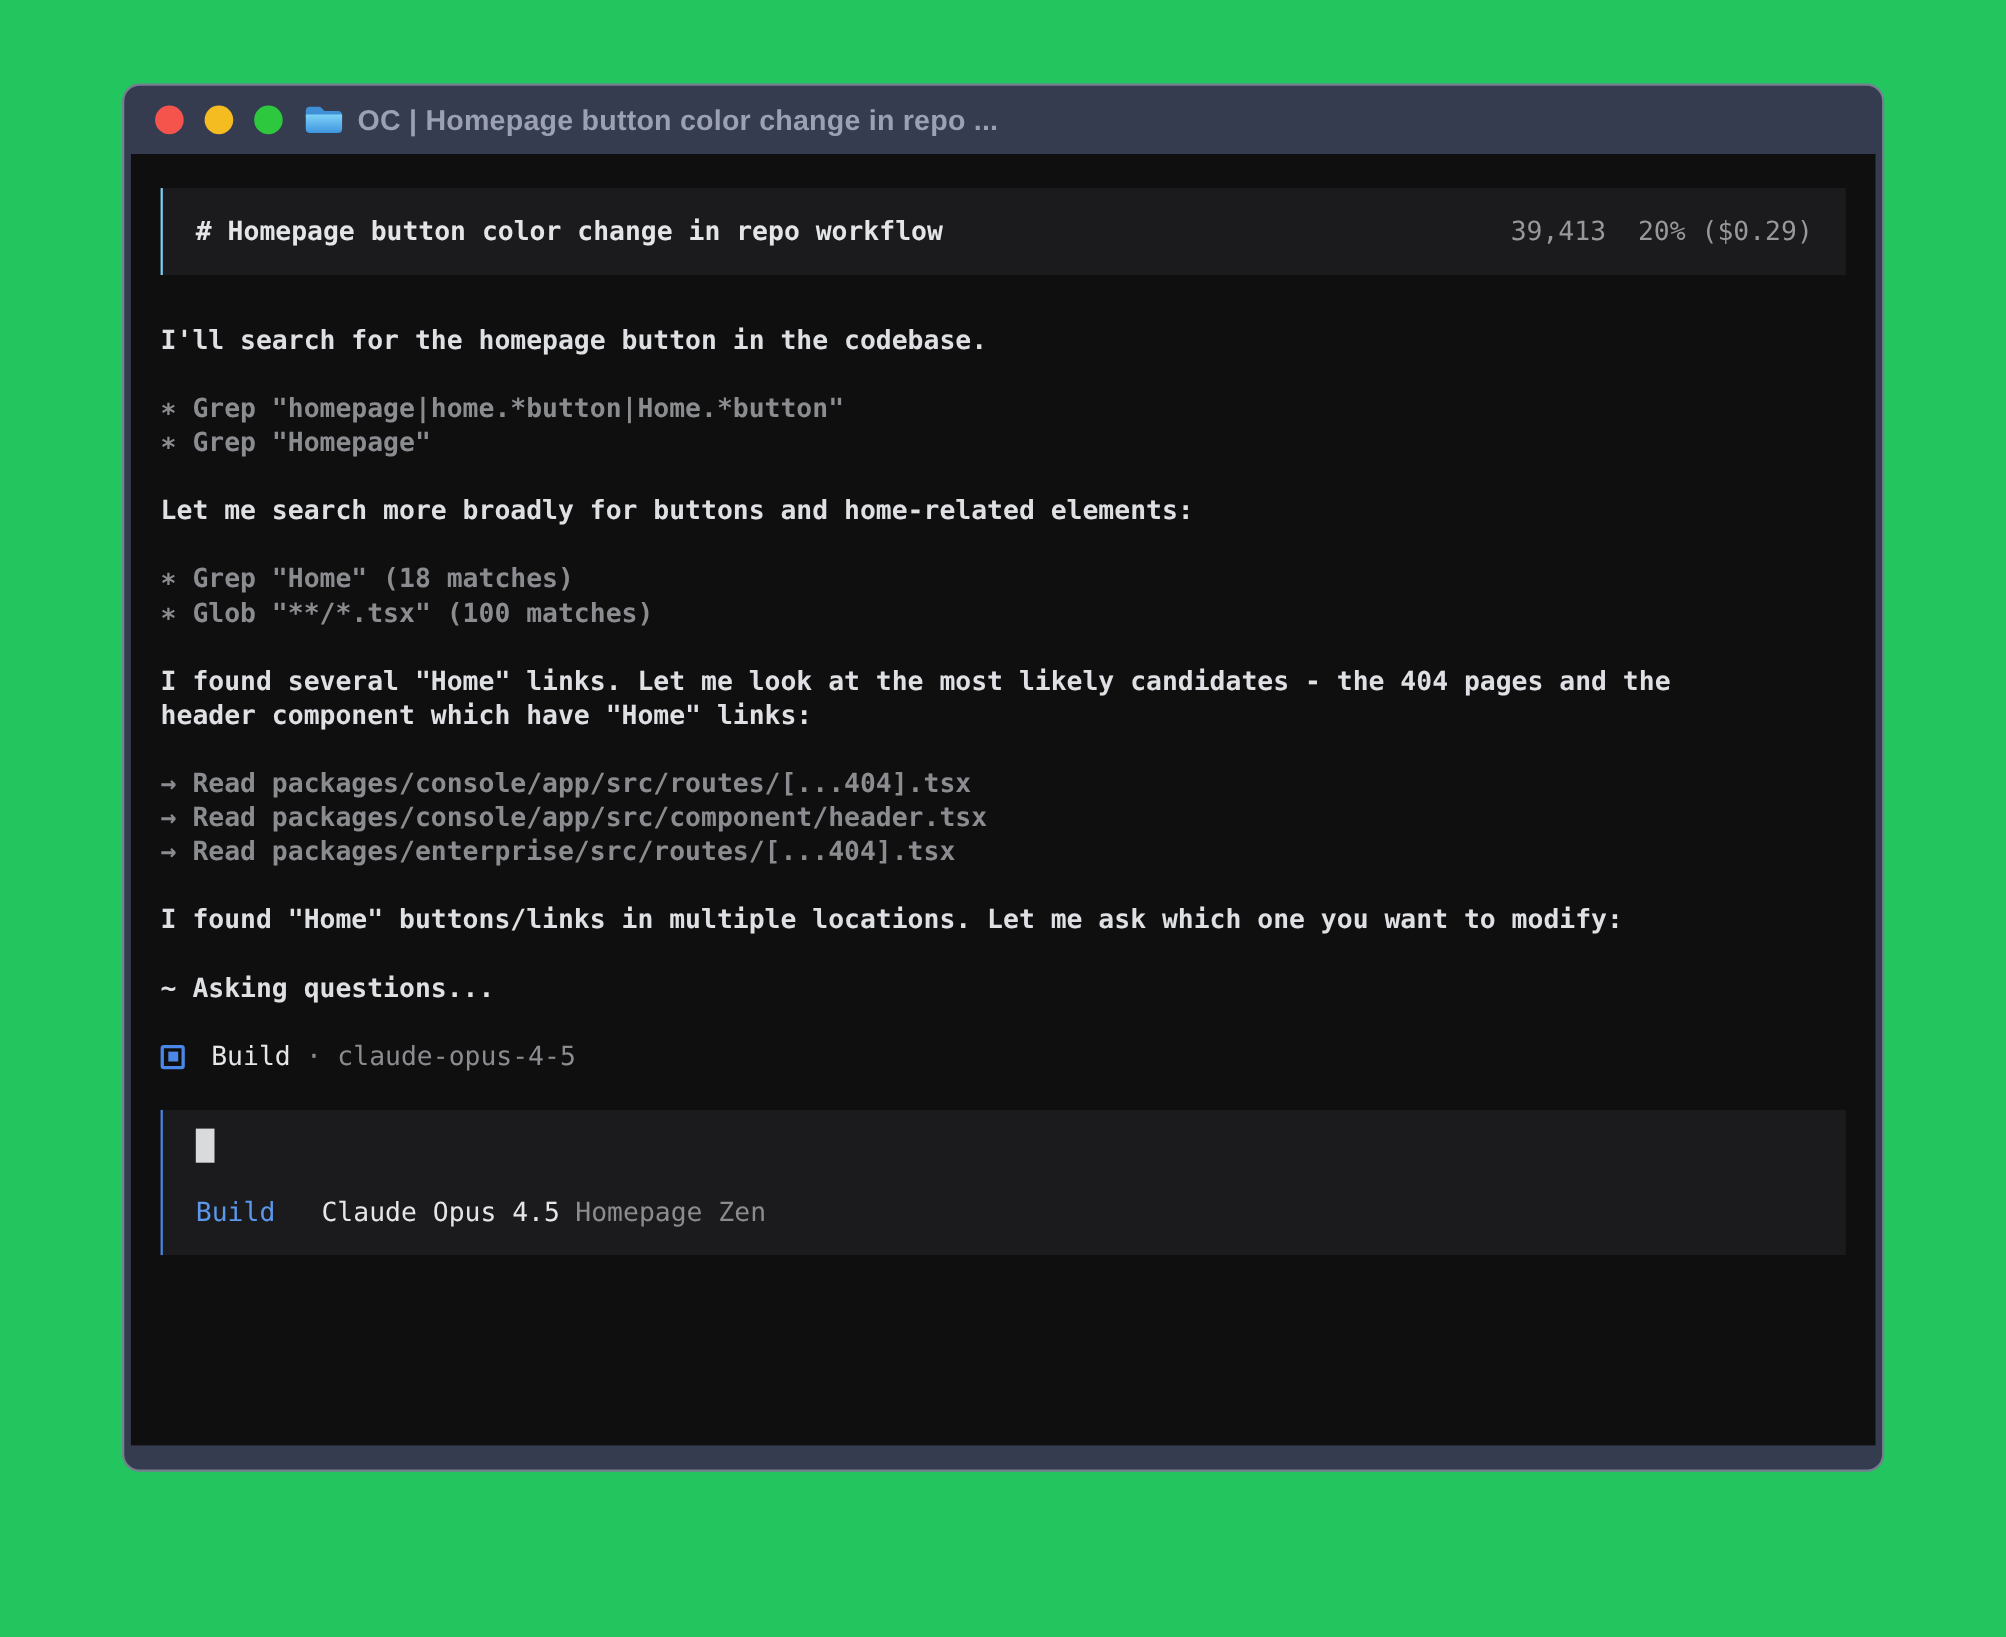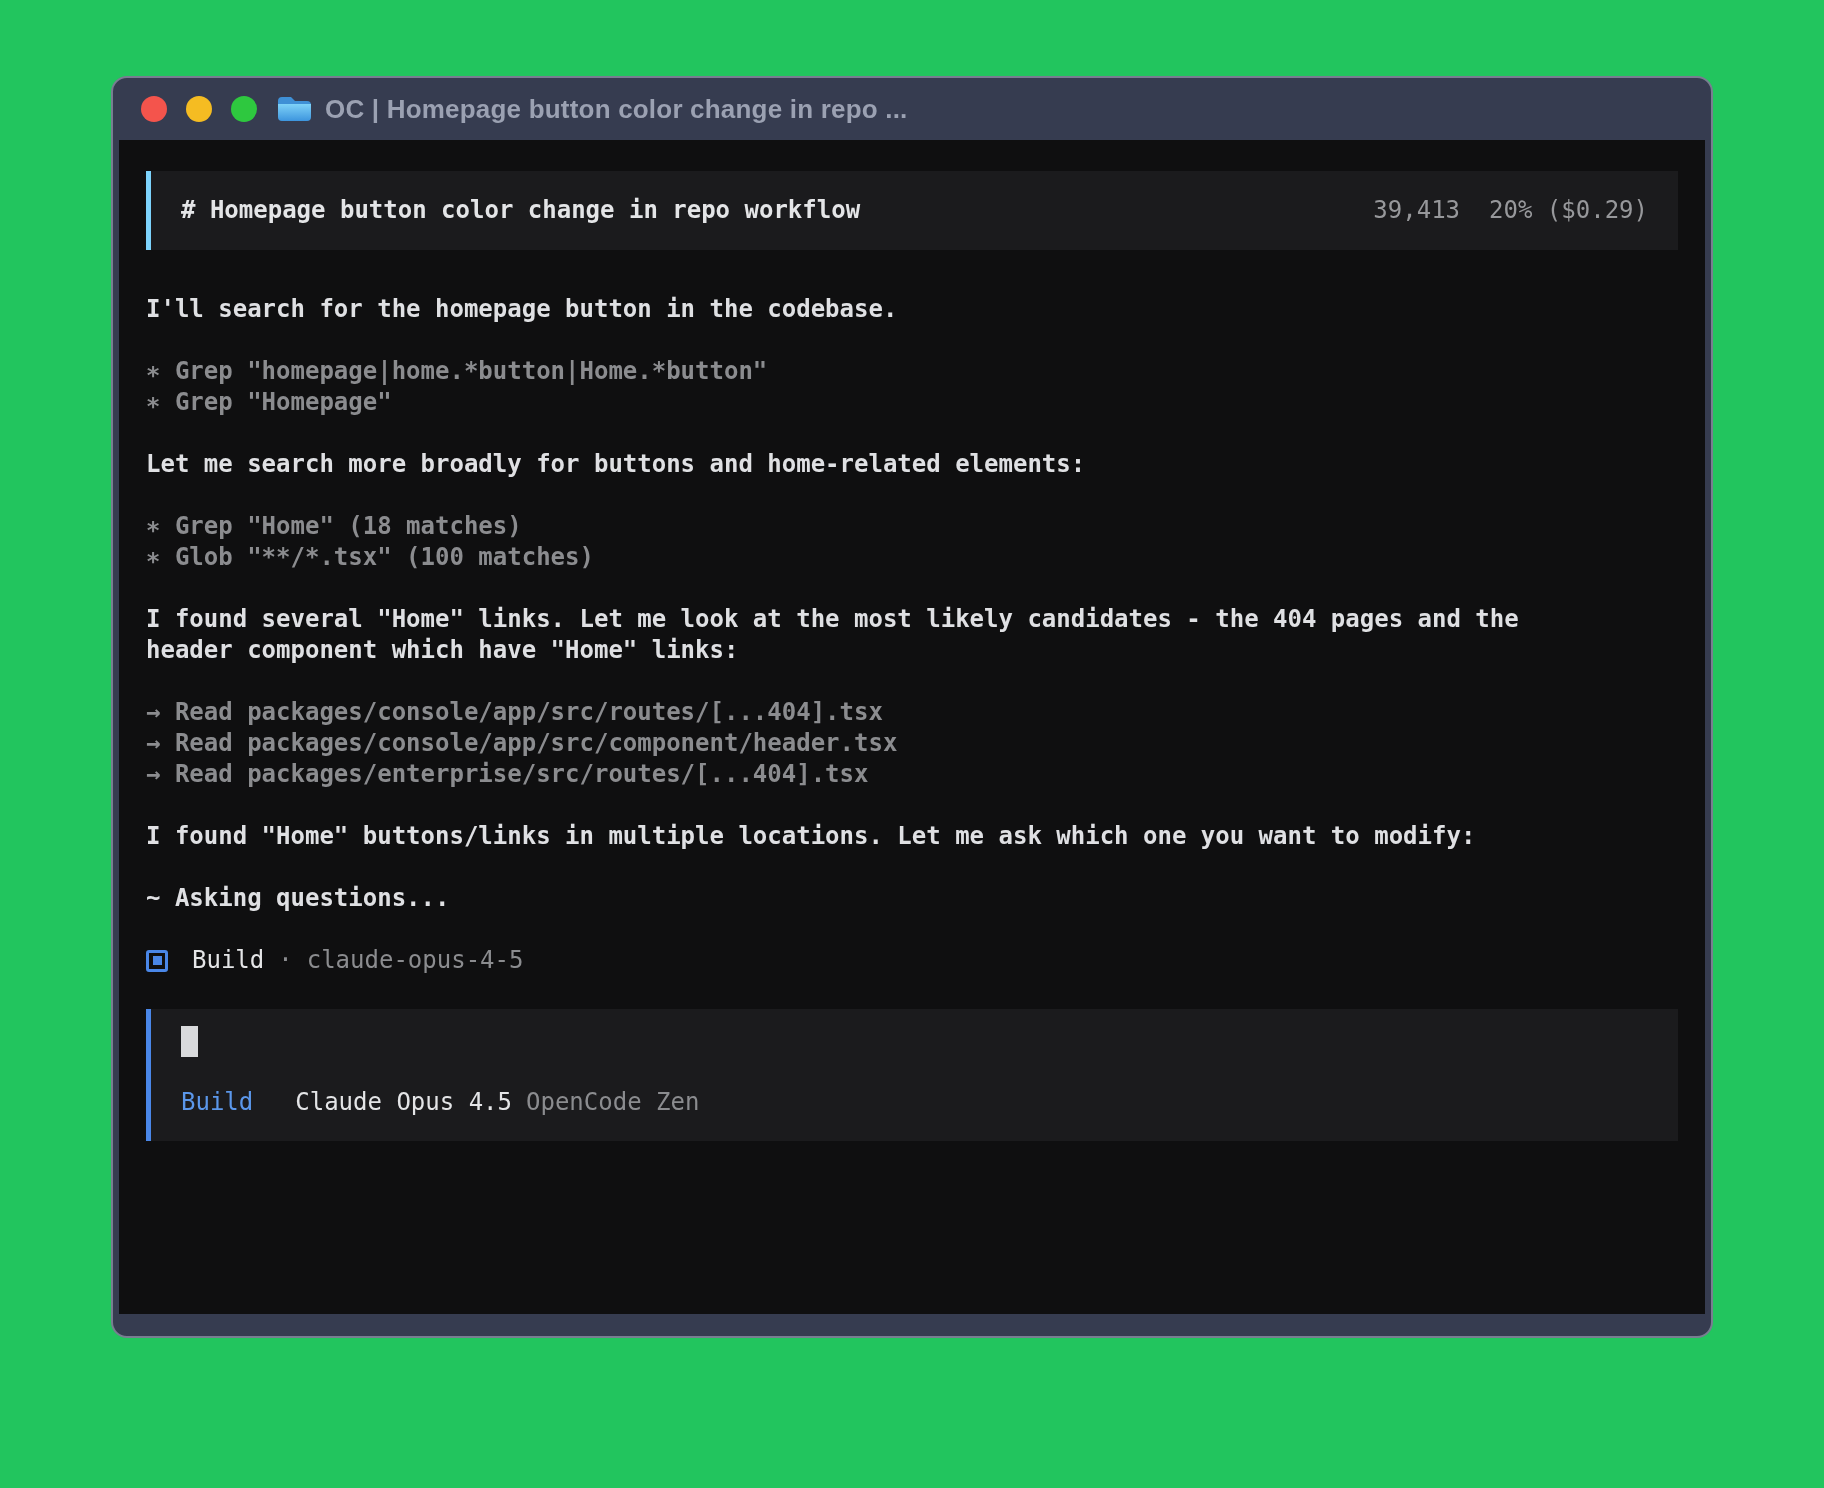--- a/index.html
+++ b/index.html
@@ -17,21 +17,21 @@
   .tl.yellow { background:#f5bc22; }
   .tl.green  { background:#2ec83f; }
   .folder { margin-left:18px; display:flex; align-items:center; }
   .window-title { margin-left:12px; font-family:"Liberation Sans","DejaVu Sans",sans-serif;
                   font-weight:bold; font-size:26px; color:#9ba1b2; letter-spacing:.2px; }
 
   
   .term-body { position:absolute; top:62px; left:6px; right:6px; bottom:22px;
                background:#0f0f10; padding:31px 27px 0; font-size:24px; line-height:31px;
                color:#dfe0e3; }
-  .block { background:#1b1b1d; border-left:5px solid #7dd3fc; padding:24px 30px; }
+  .block { background:#1b1b1d; border-left:2px solid #7dd3fc; padding:24px 30px; }
 
   .header-block { display:flex; justify-content:space-between; align-items:center; margin-bottom:44px; }
   .session-title { font-weight:bold; color:#e4e5e7; white-space:pre; }
   .session-stats { color:#97989b; white-space:pre; }
   .session-stats .tokens { margin-right:29px; }
 
   .user-block { border-left-color:#4a87e8; margin-bottom:44px; color:#dfe0e3; white-space:pre; }
 
   .transcript .t-block { margin-bottom:31px; }
   .line { white-space:pre;font-weight:bold; }
@@ -124,18 +124,18 @@
         <span class="agent-icon">
             <span class="inner"></span>
           </span>
         <span class="agent-label">Build</span>
         <span class="agent-sep">·</span>
         <span class="agent-model">claude-opus-4-5</span>
       </div>
 
       <div class="block input-block">
         <div class="cursor"></div>
-        <div class="input-footer"><span class="mode">Build</span><span class="model">Claude Opus 4.5</span><span class="provider">OpenCode Zen</span></div>
+        <div class="input-footer"><span class="mode">Build</span><span class="model">Claude Opus 4.5</span><span class="provider">Homepage Zen</span></div>
       </div>
 
     </div>
   </div>
 </div>
 
 </body></html>

